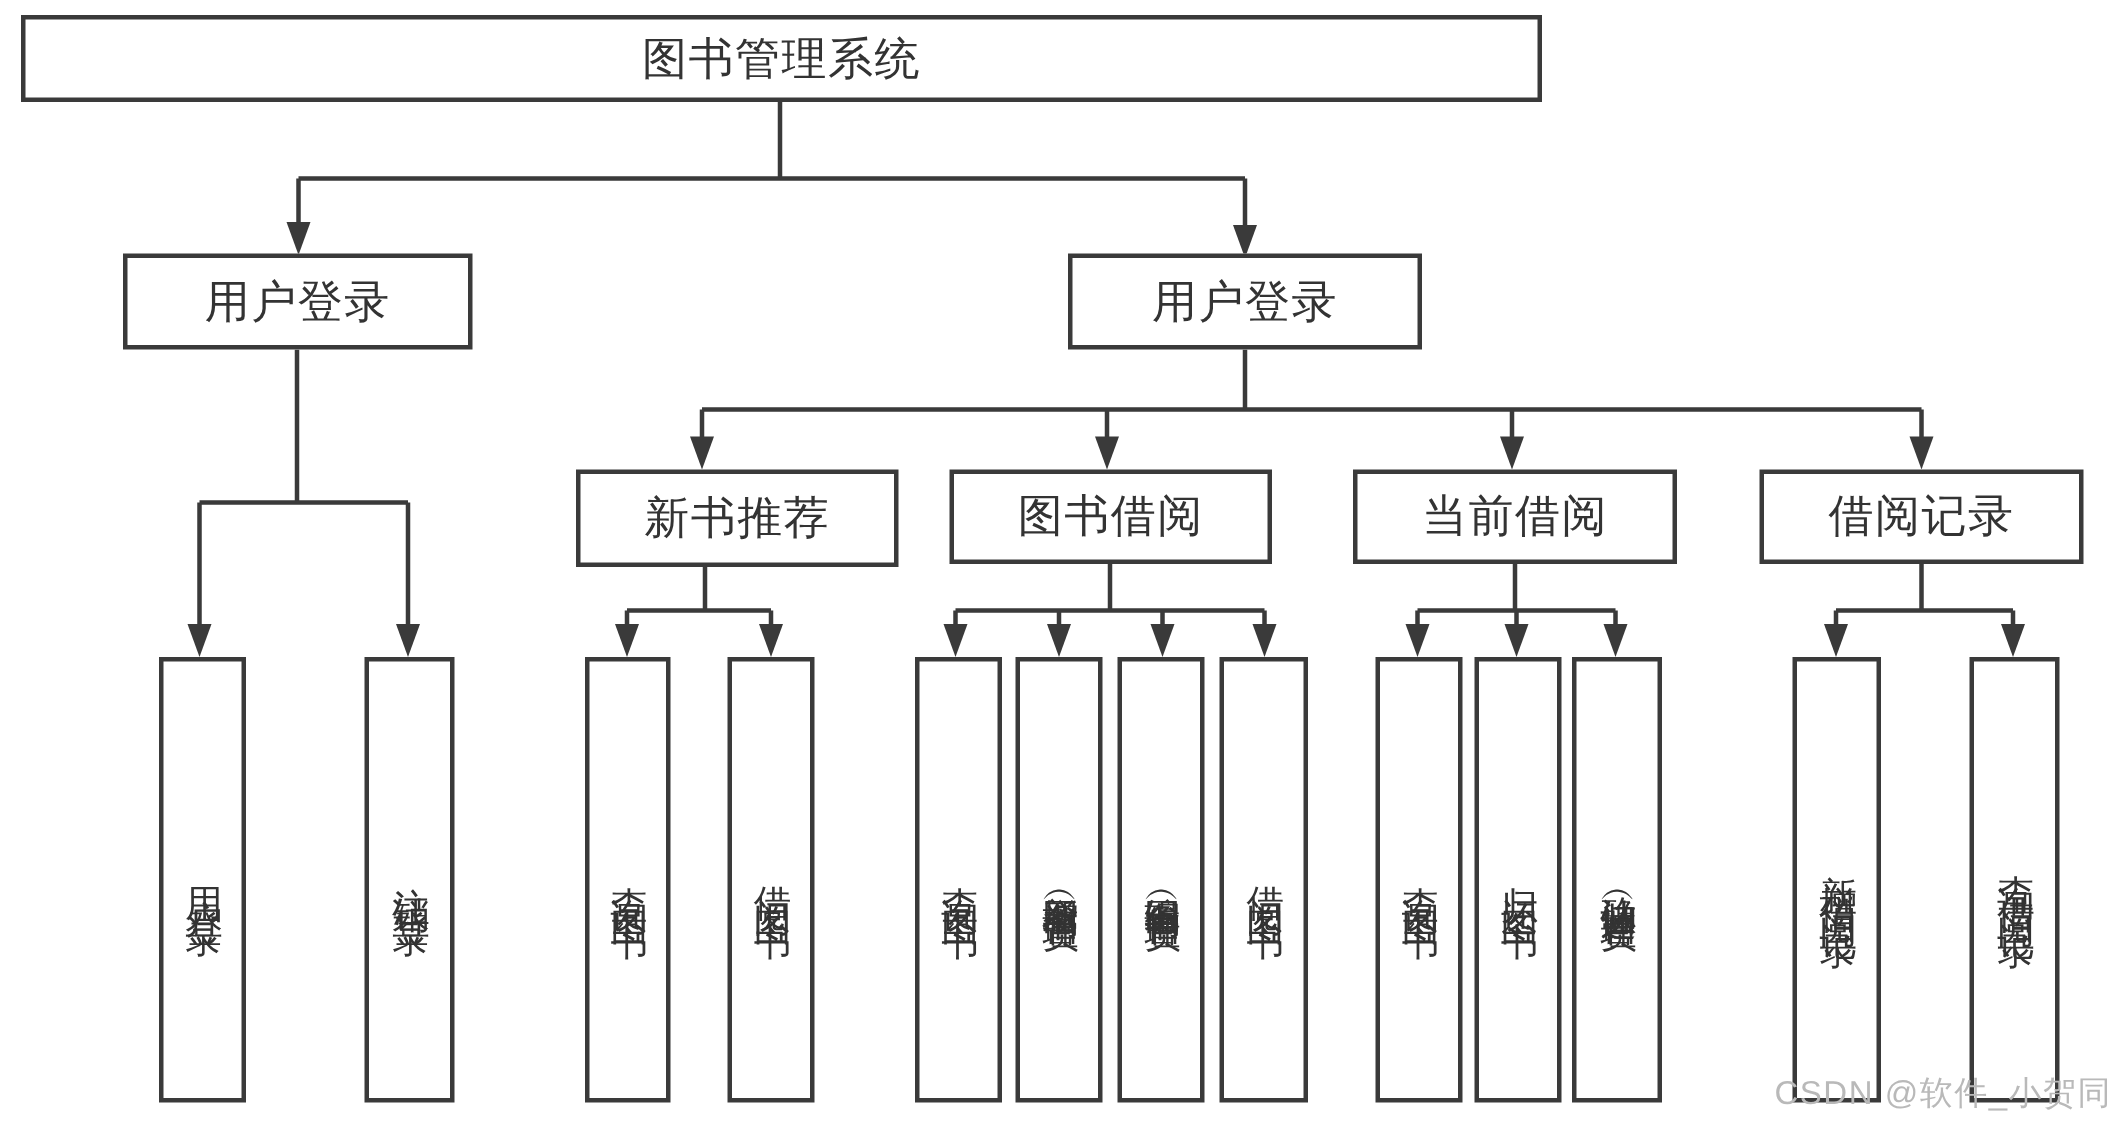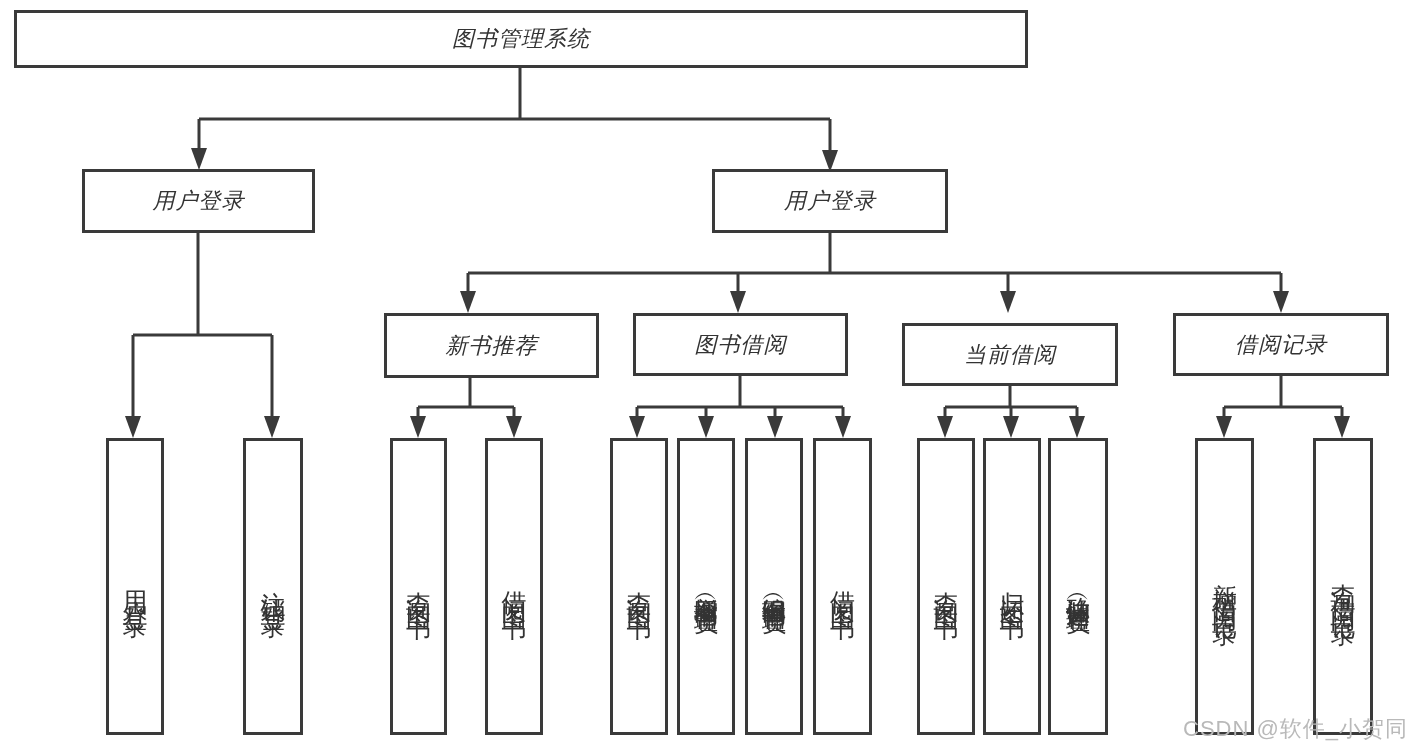--- a/index.html
+++ b/index.html
@@ -27,24 +27,23 @@
     position: absolute;
     box-sizing: border-box;
     border: 3px solid #3a3a3a;
     background: #ffffff;
     display: flex;
     align-items: center;
     justify-content: center;
     z-index: 2;
   }
   .node.h .lbl {
-    font-size: 22px;
+    font-size: 30px;
     letter-spacing: 1px;
     white-space: nowrap;
-    font-style: italic;
   }
   .node.leaf .lbl {
     writing-mode: vertical-rl;
     text-orientation: mixed;
     font-size: 25px;
     letter-spacing: 8px;
     line-height: 1;
   }
   .node.leaf .lbl.long {
     font-size: 24px;
@@ -123,21 +122,21 @@
   <div class="node h" style="left:712px; top:169px; width:236px; height:64px;">
     <span class="lbl">用户登录</span>
   </div>
 
   <div class="node h" style="left:384px; top:313px; width:215px; height:65px;">
     <span class="lbl">新书推荐</span>
   </div>
   <div class="node h" style="left:633px; top:313px; width:215px; height:63px;">
     <span class="lbl">图书借阅</span>
   </div>
-  <div class="node h" style="left:902px; top:323px; width:216px; height:63px;">
+  <div class="node h" style="left:902px; top:313px; width:216px; height:63px;">
     <span class="lbl">当前借阅</span>
   </div>
   <div class="node h" style="left:1173px; top:313px; width:216px; height:63px;">
     <span class="lbl">借阅记录</span>
   </div>
 
   <div class="node leaf" style="left:106px; top:438px; width:58px; height:297px;">
     <span class="lbl">用户登录</span>
   </div>
   <div class="node leaf" style="left:243px; top:438px; width:60px; height:297px;">

